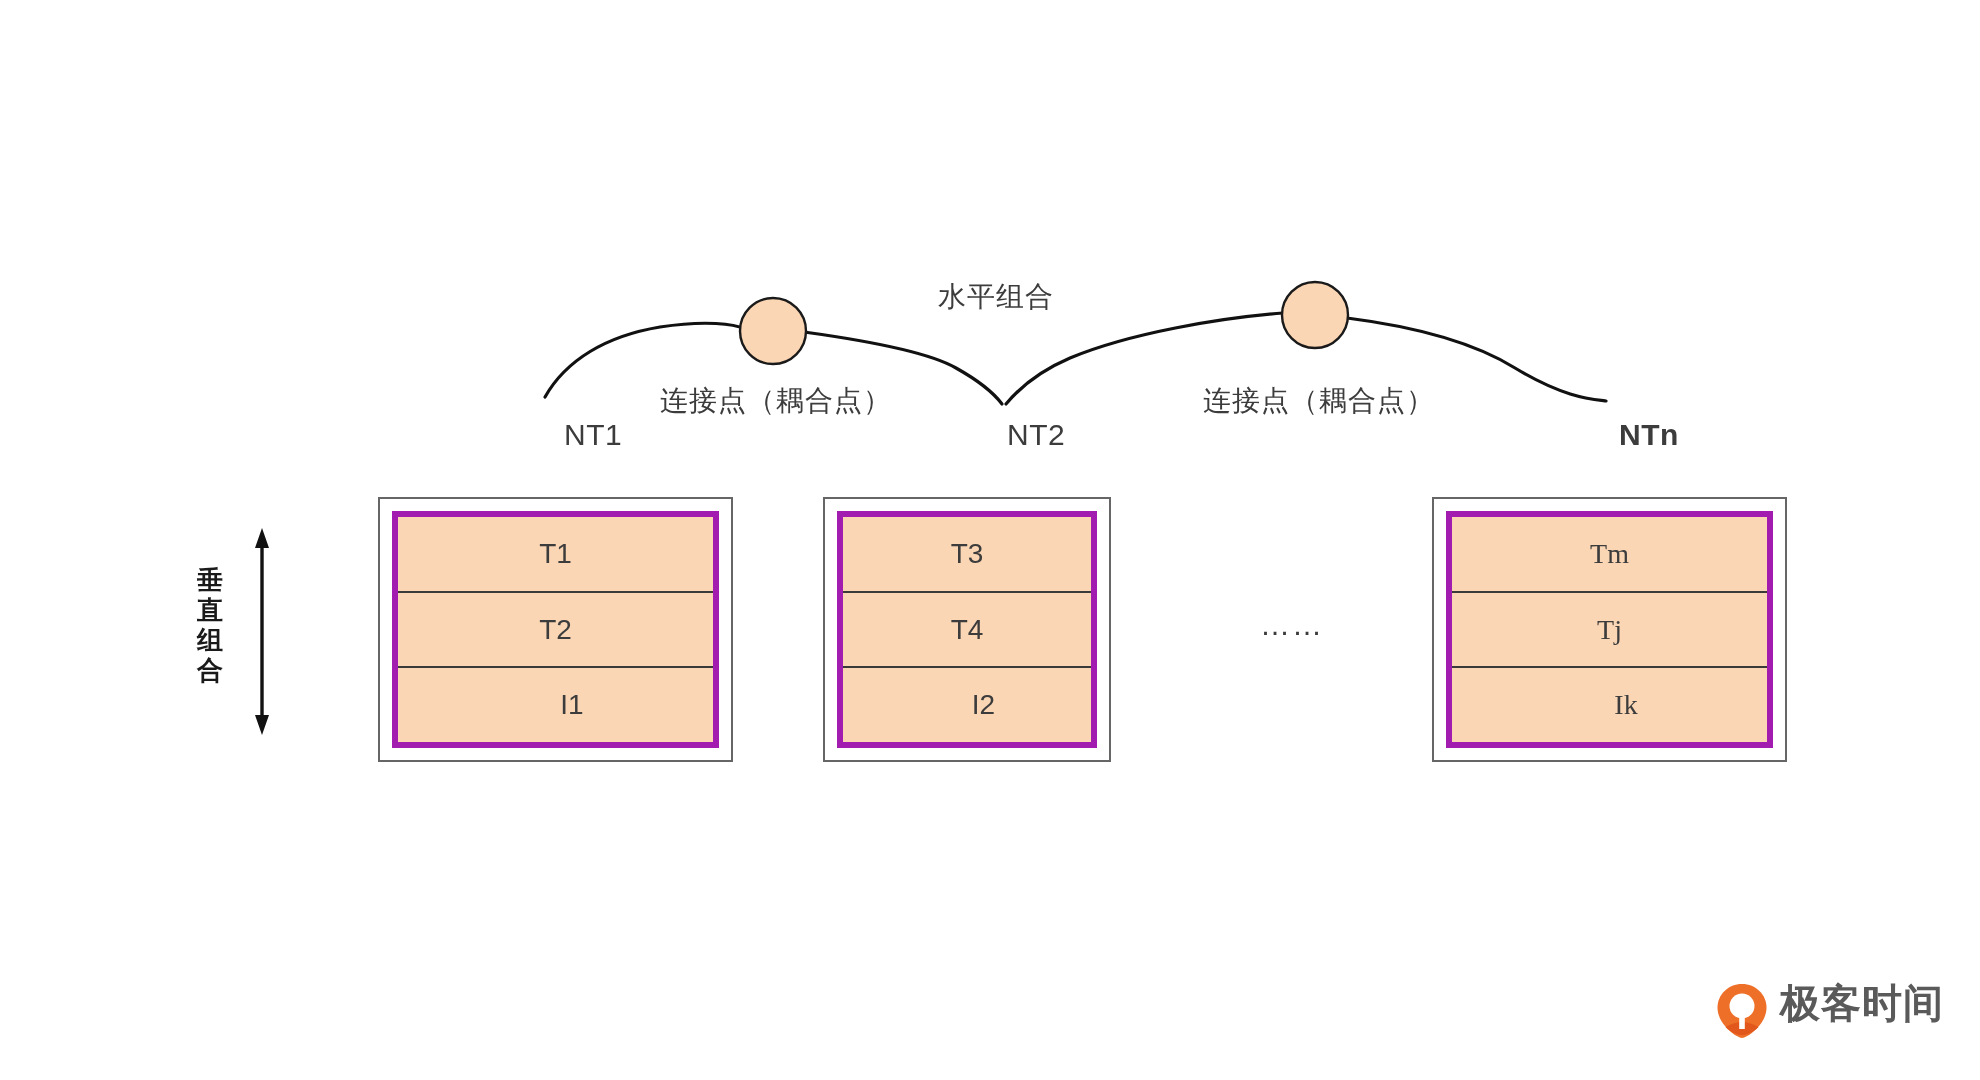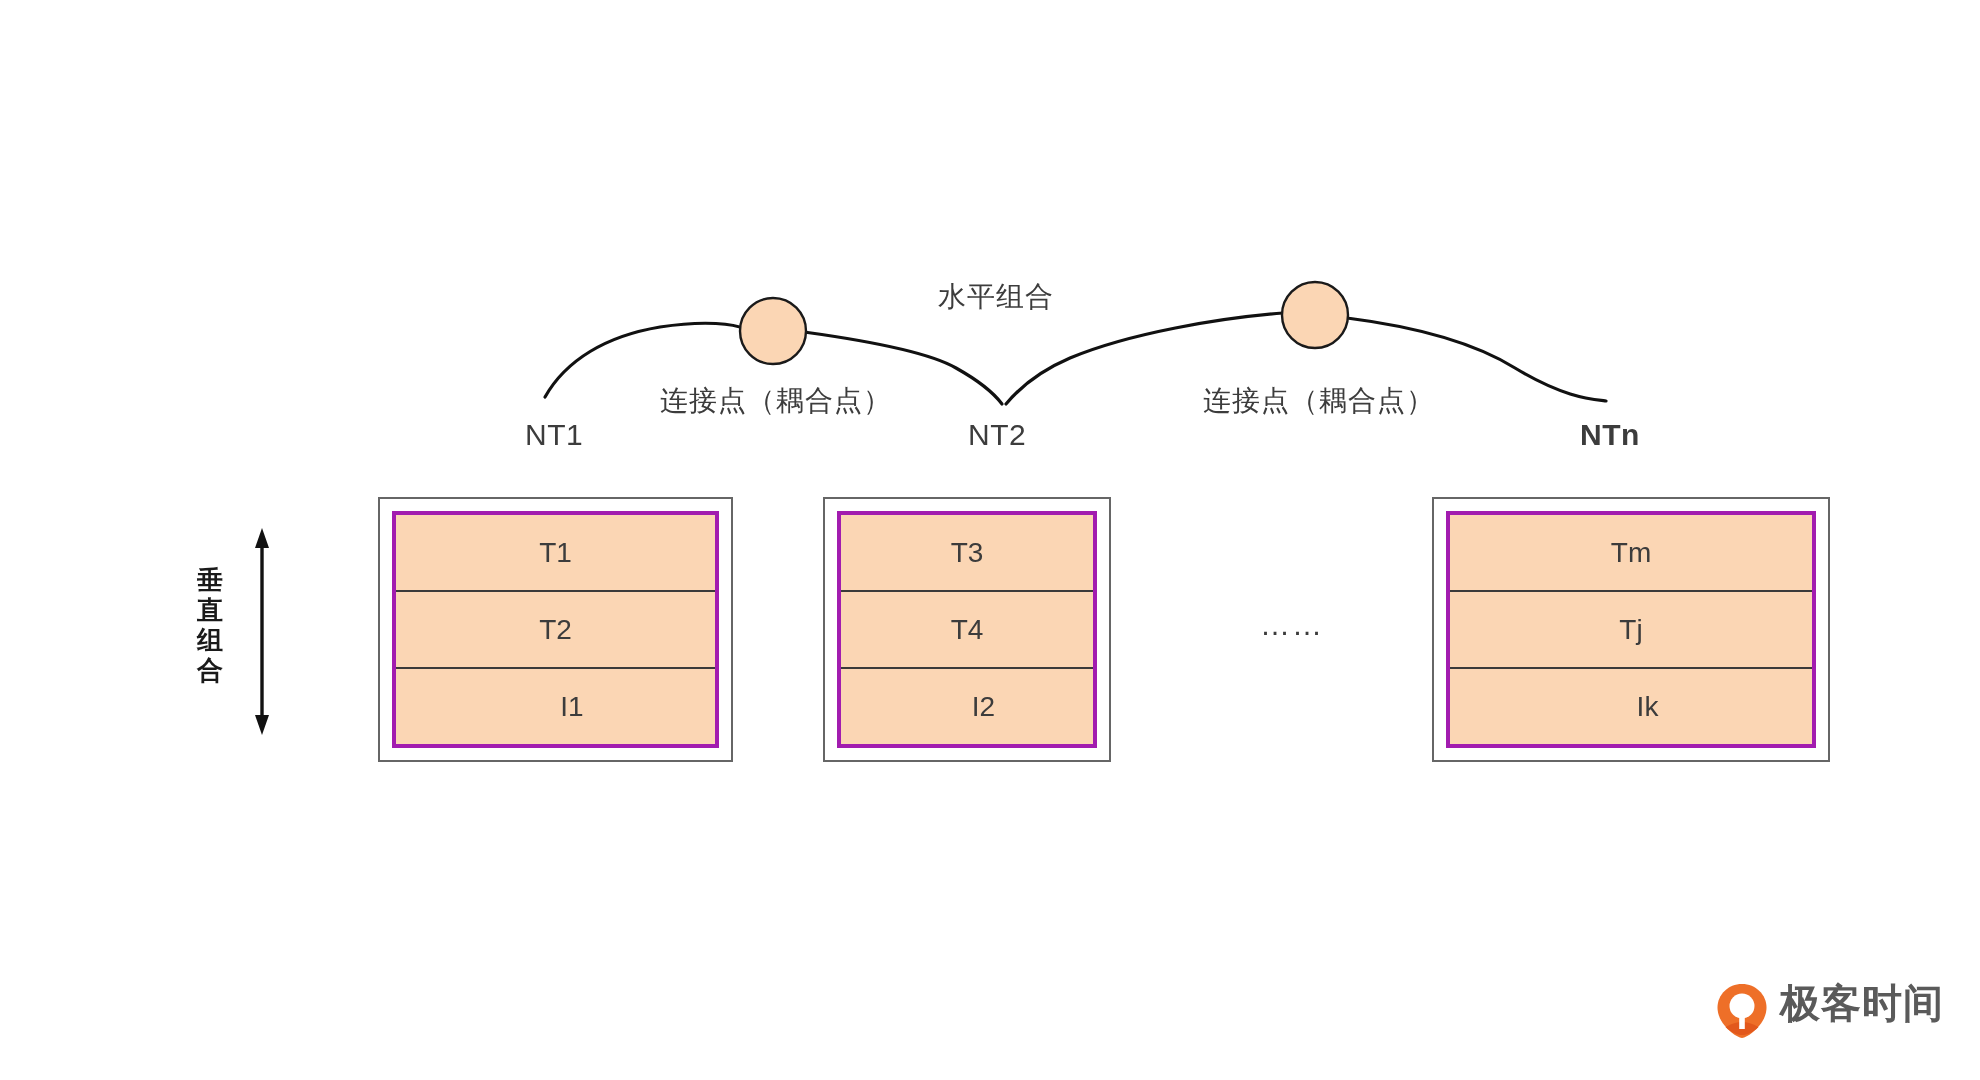--- a/index.html
+++ b/index.html
@@ -32,20 +32,21 @@
   
   .lbl {
     position: absolute;
     white-space: nowrap;
     color: #3c3c3c;
     line-height: 1;
   }
   .lbl-nt {
     font-size: 30px;
     letter-spacing: 0.5px;
+    margin-left: 39px;
   }
   .lbl-cn {
     font-size: 28px;
     letter-spacing: 1px;
   }
   #label-nt1  { left: 525px;  top: 420px; }
   #label-nt2  { left: 968px;  top: 420px; }
   #label-ntn  { left: 1580px; top: 420px; font-weight: bold; }
   #label-horizontal { left: 938px; top: 283px; }
   #label-joint-1 { left: 660px;  top: 387px; }
@@ -80,41 +81,41 @@
     position: absolute;
     box-sizing: border-box;
     border: 2px solid #666666;
     background: #ffffff;
     padding: 12px;
   }
   .group-inner {
     box-sizing: border-box;
     width: 100%;
     height: 100%;
-    border: 4px solid #a21caf;
+    border: 6px solid #a21caf;
     display: flex;
     flex-direction: column;
     background: #fbd6b4;
   }
   .cell {
     box-sizing: border-box;
     flex: 1 1 0;
     display: flex;
     align-items: center;
     justify-content: center;
     background: #fbd6b4;
     font-size: 28px;
     color: #3c3c3c;
     border-bottom: 2px solid #3a3a3a;
   }
   .cell:last-child { border-bottom: none; padding-left: 33px; }
 
   #group-1 { left: 378px;  top: 497px; width: 355px; height: 265px; }
   #group-2 { left: 823px;  top: 497px; width: 288px; height: 265px; }
-  #group-3 { left: 1432px; top: 497px; width: 398px; height: 265px; }
+  #group-3 { left: 1432px; top: 497px; width: 355px; height: 265px; font-family: Liberation Serif, serif; }
 
   
   #logo {
     position: absolute;
     left: 1716px;
     top: 983px;
     display: flex;
     gap: 12px;
   }
   #logo-mark {

